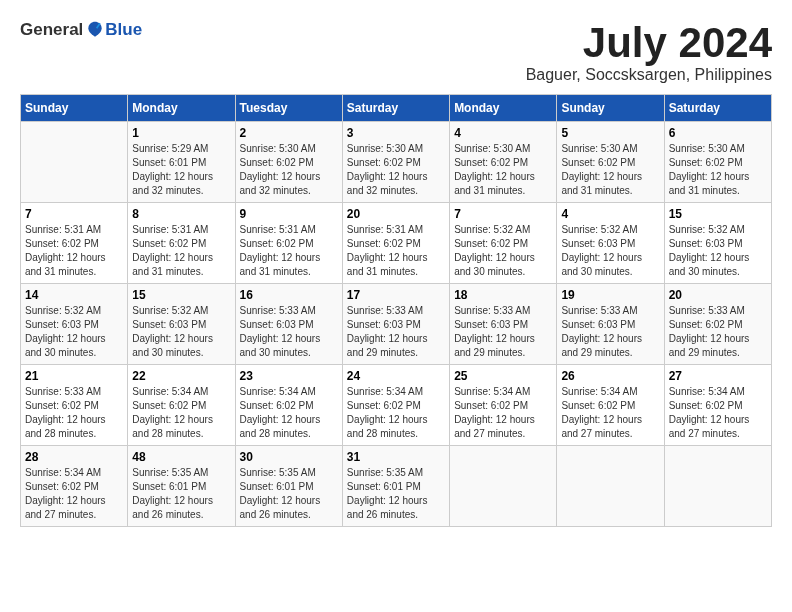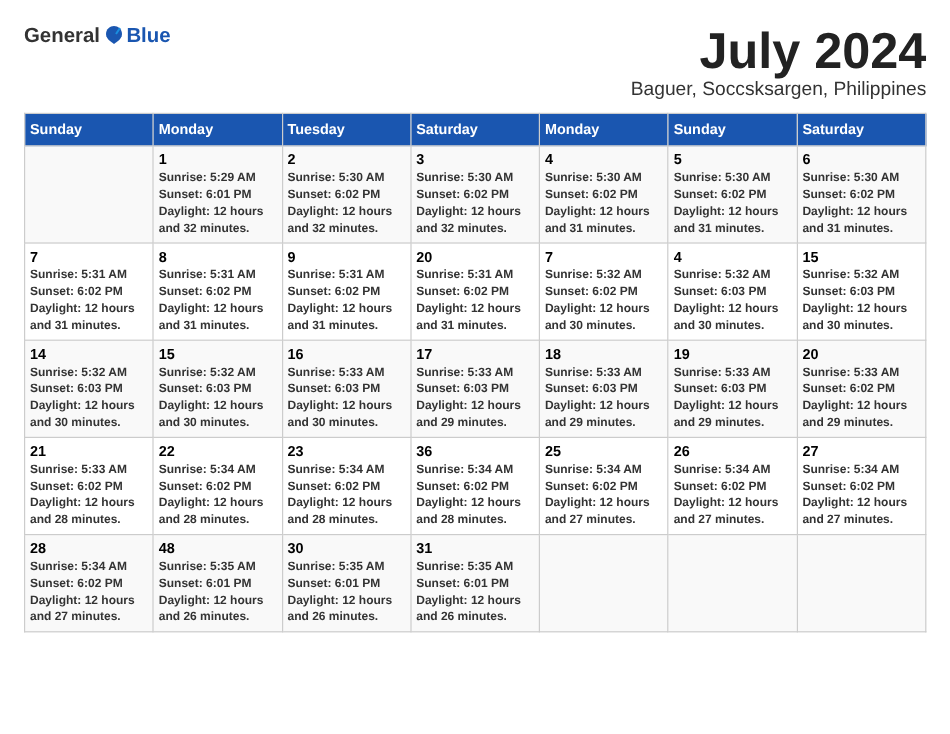--- a/index.html
+++ b/index.html
@@ -77,21 +77,20 @@
     .day-number {
       font-weight: bold;
       font-size: 12px;
       margin-bottom: 2px;
       display: block;
     }
     .day-info {
       font-size: 10px;
       color: #333;
       line-height: 1.4;
-      font-weight: bold;
     }
     .empty-cell {
       background-color: #f9f9f9;
     }
   </style>
 </head>
 <body>
 
 <div class="header-section">
   <div class="logo">
@@ -263,21 +262,21 @@
           Sunrise: 5:34 AM<br>Sunset: 6:02 PM<br>Daylight: 12 hours and 28 minutes.
         </div>
         </td>
         <td>
           <span class="day-number">23</span>
         <div class="day-info">
           Sunrise: 5:34 AM<br>Sunset: 6:02 PM<br>Daylight: 12 hours and 28 minutes.
         </div>
         </td>
         <td>
-          <span class="day-number">36</span>
+          <span class="day-number">24</span>
         <div class="day-info">
           Sunrise: 5:34 AM<br>Sunset: 6:02 PM<br>Daylight: 12 hours and 28 minutes.
         </div>
         </td>
         <td>
           <span class="day-number">25</span>
         <div class="day-info">
           Sunrise: 5:34 AM<br>Sunset: 6:02 PM<br>Daylight: 12 hours and 27 minutes.
         </div>
         </td>

